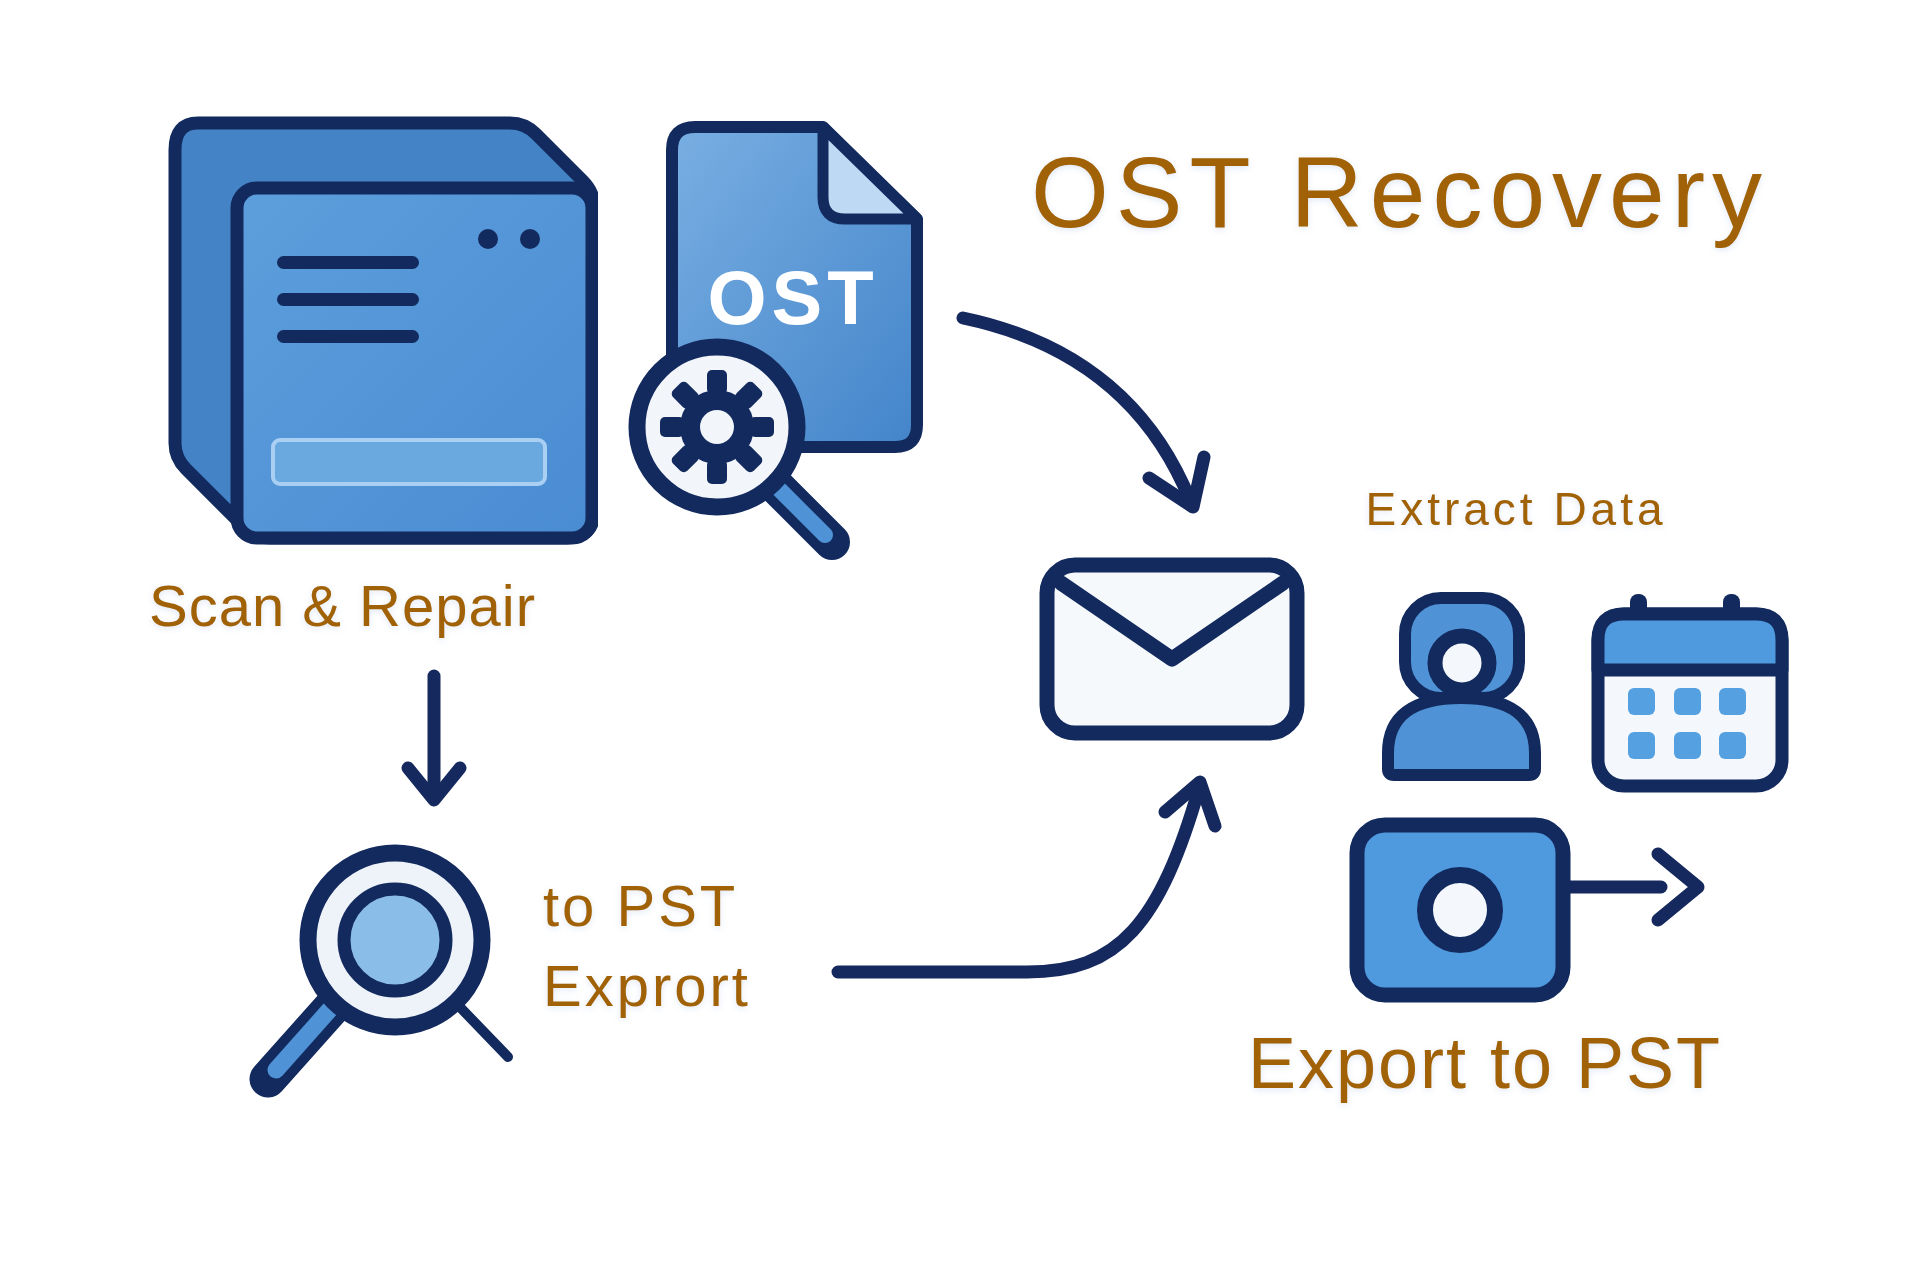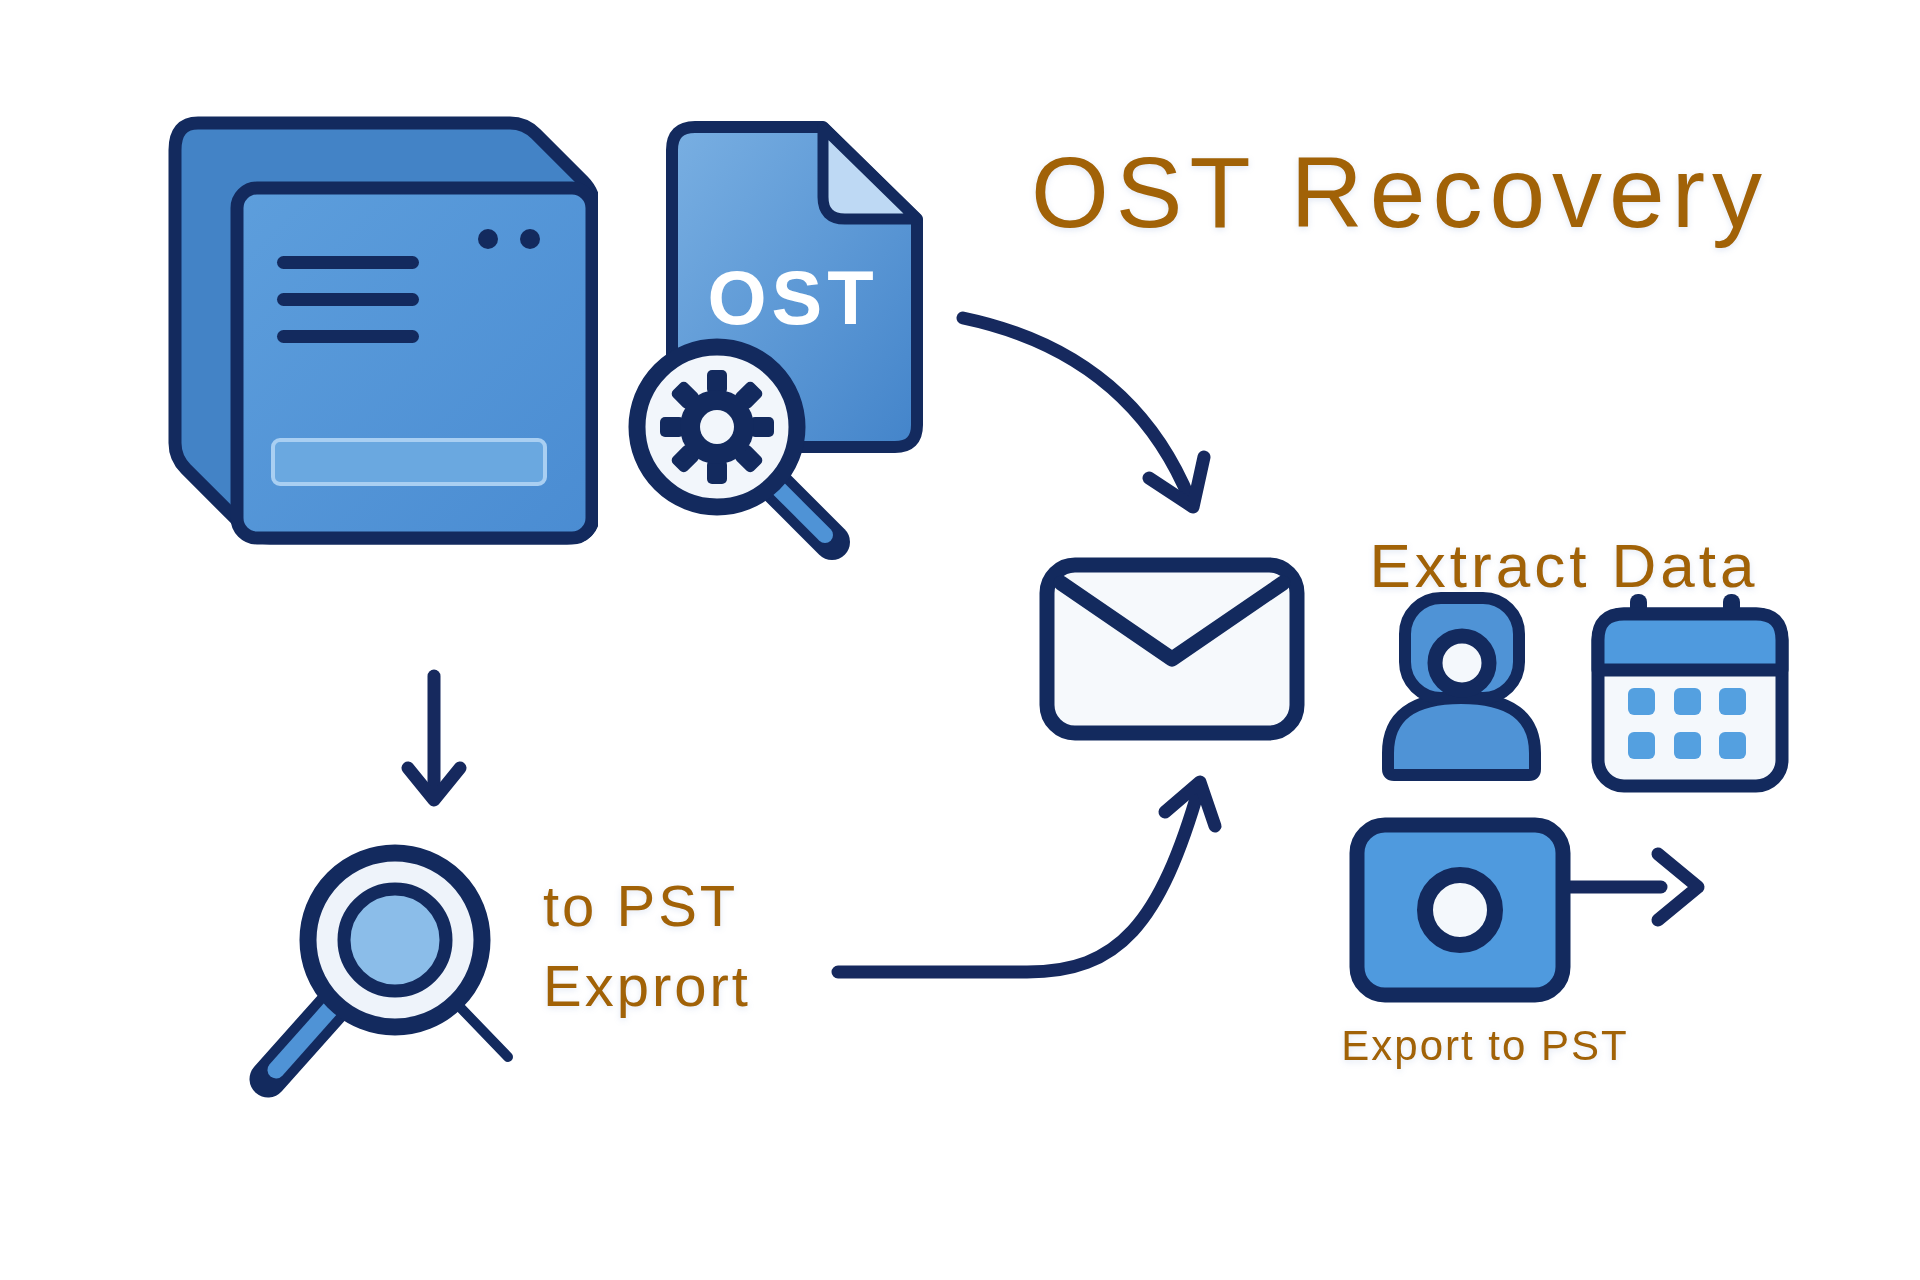--- a/index.html
+++ b/index.html
@@ -11,22 +11,22 @@
   .label{
     position:absolute;font-weight:normal;color:#a16207;
     text-shadow:0 2px 6px rgba(130,160,210,0.25);
   }
   .title{
     left:990px;top:140px;width:820px;text-align:center;
     font-size:100px;letter-spacing:7px;line-height:1.05;
   }
   .scan-repair{left:145px;top:572px;width:395px;text-align:center;font-size:58px;letter-spacing:1px;}
   .export-left{left:543px;top:866px;width:300px;text-align:left;font-size:58px;letter-spacing:3px;line-height:1.38;}
-  .extract-data{left:1344px;top:482px;width:440px;text-align:center;font-size:62px;letter-spacing:4px;margin-top:48px;}
-  .export-right{left:1235px;top:1022px;width:500px;text-align:center;font-size:42px;letter-spacing:2px;}
+  .extract-data{left:1296px;top:482px;width:440px;text-align:center;font-size:46px;letter-spacing:4px;}
+  .export-right{left:1235px;top:1022px;width:500px;text-align:center;font-size:72px;letter-spacing:2px;}
   svg{display:block;}
 </style>
 </head>
 <body>
 
 <div class="canvas">
 
   <svg class="abs" style="left:128px;top:93px;" width="470" height="455" viewBox="0 0 470 455">
     <defs>
       <linearGradient id="boxGrad" x1="0" y1="0" x2="1" y2="1">
@@ -76,20 +76,21 @@
     </g>
   </svg>
 
   <div class="label title">OST Recovery</div>
 
   <svg class="abs" style="left:935px;top:285px;" width="300" height="250" viewBox="0 0 300 250">
     <path d="M28,33 Q195,68 255,215" fill="none" stroke="#16295e" stroke-width="13" stroke-linecap="round"></path>
     <path d="M269,172 L258,222 L214,193" fill="none" stroke="#16295e" stroke-width="13" stroke-linecap="round" stroke-linejoin="round"></path>
   </svg>
 
+  <div class="label scan-repair">Scan &amp; Repair</div>
 
   <svg class="abs" style="left:398px;top:668px;" width="76" height="165" viewBox="0 0 76 165">
     <line x1="36" y1="8" x2="36" y2="124" stroke="#16295e" stroke-width="13" stroke-linecap="round"></line>
     <path d="M10,100 L36,132 L62,100" fill="none" stroke="#16295e" stroke-width="13" stroke-linecap="round" stroke-linejoin="round"></path>
   </svg>
 
   <svg class="abs" style="left:240px;top:833px;" width="300" height="280" viewBox="0 0 300 280">
     <line x1="94" y1="172" x2="28" y2="246" stroke="#132a5e" stroke-width="37" stroke-linecap="round"></line>
     <line x1="92" y1="174" x2="36" y2="237" stroke="#4f93d6" stroke-width="17" stroke-linecap="round"></line>
     <line x1="216" y1="170" x2="268" y2="224" stroke="#132a5e" stroke-width="10" stroke-linecap="round"></line>

